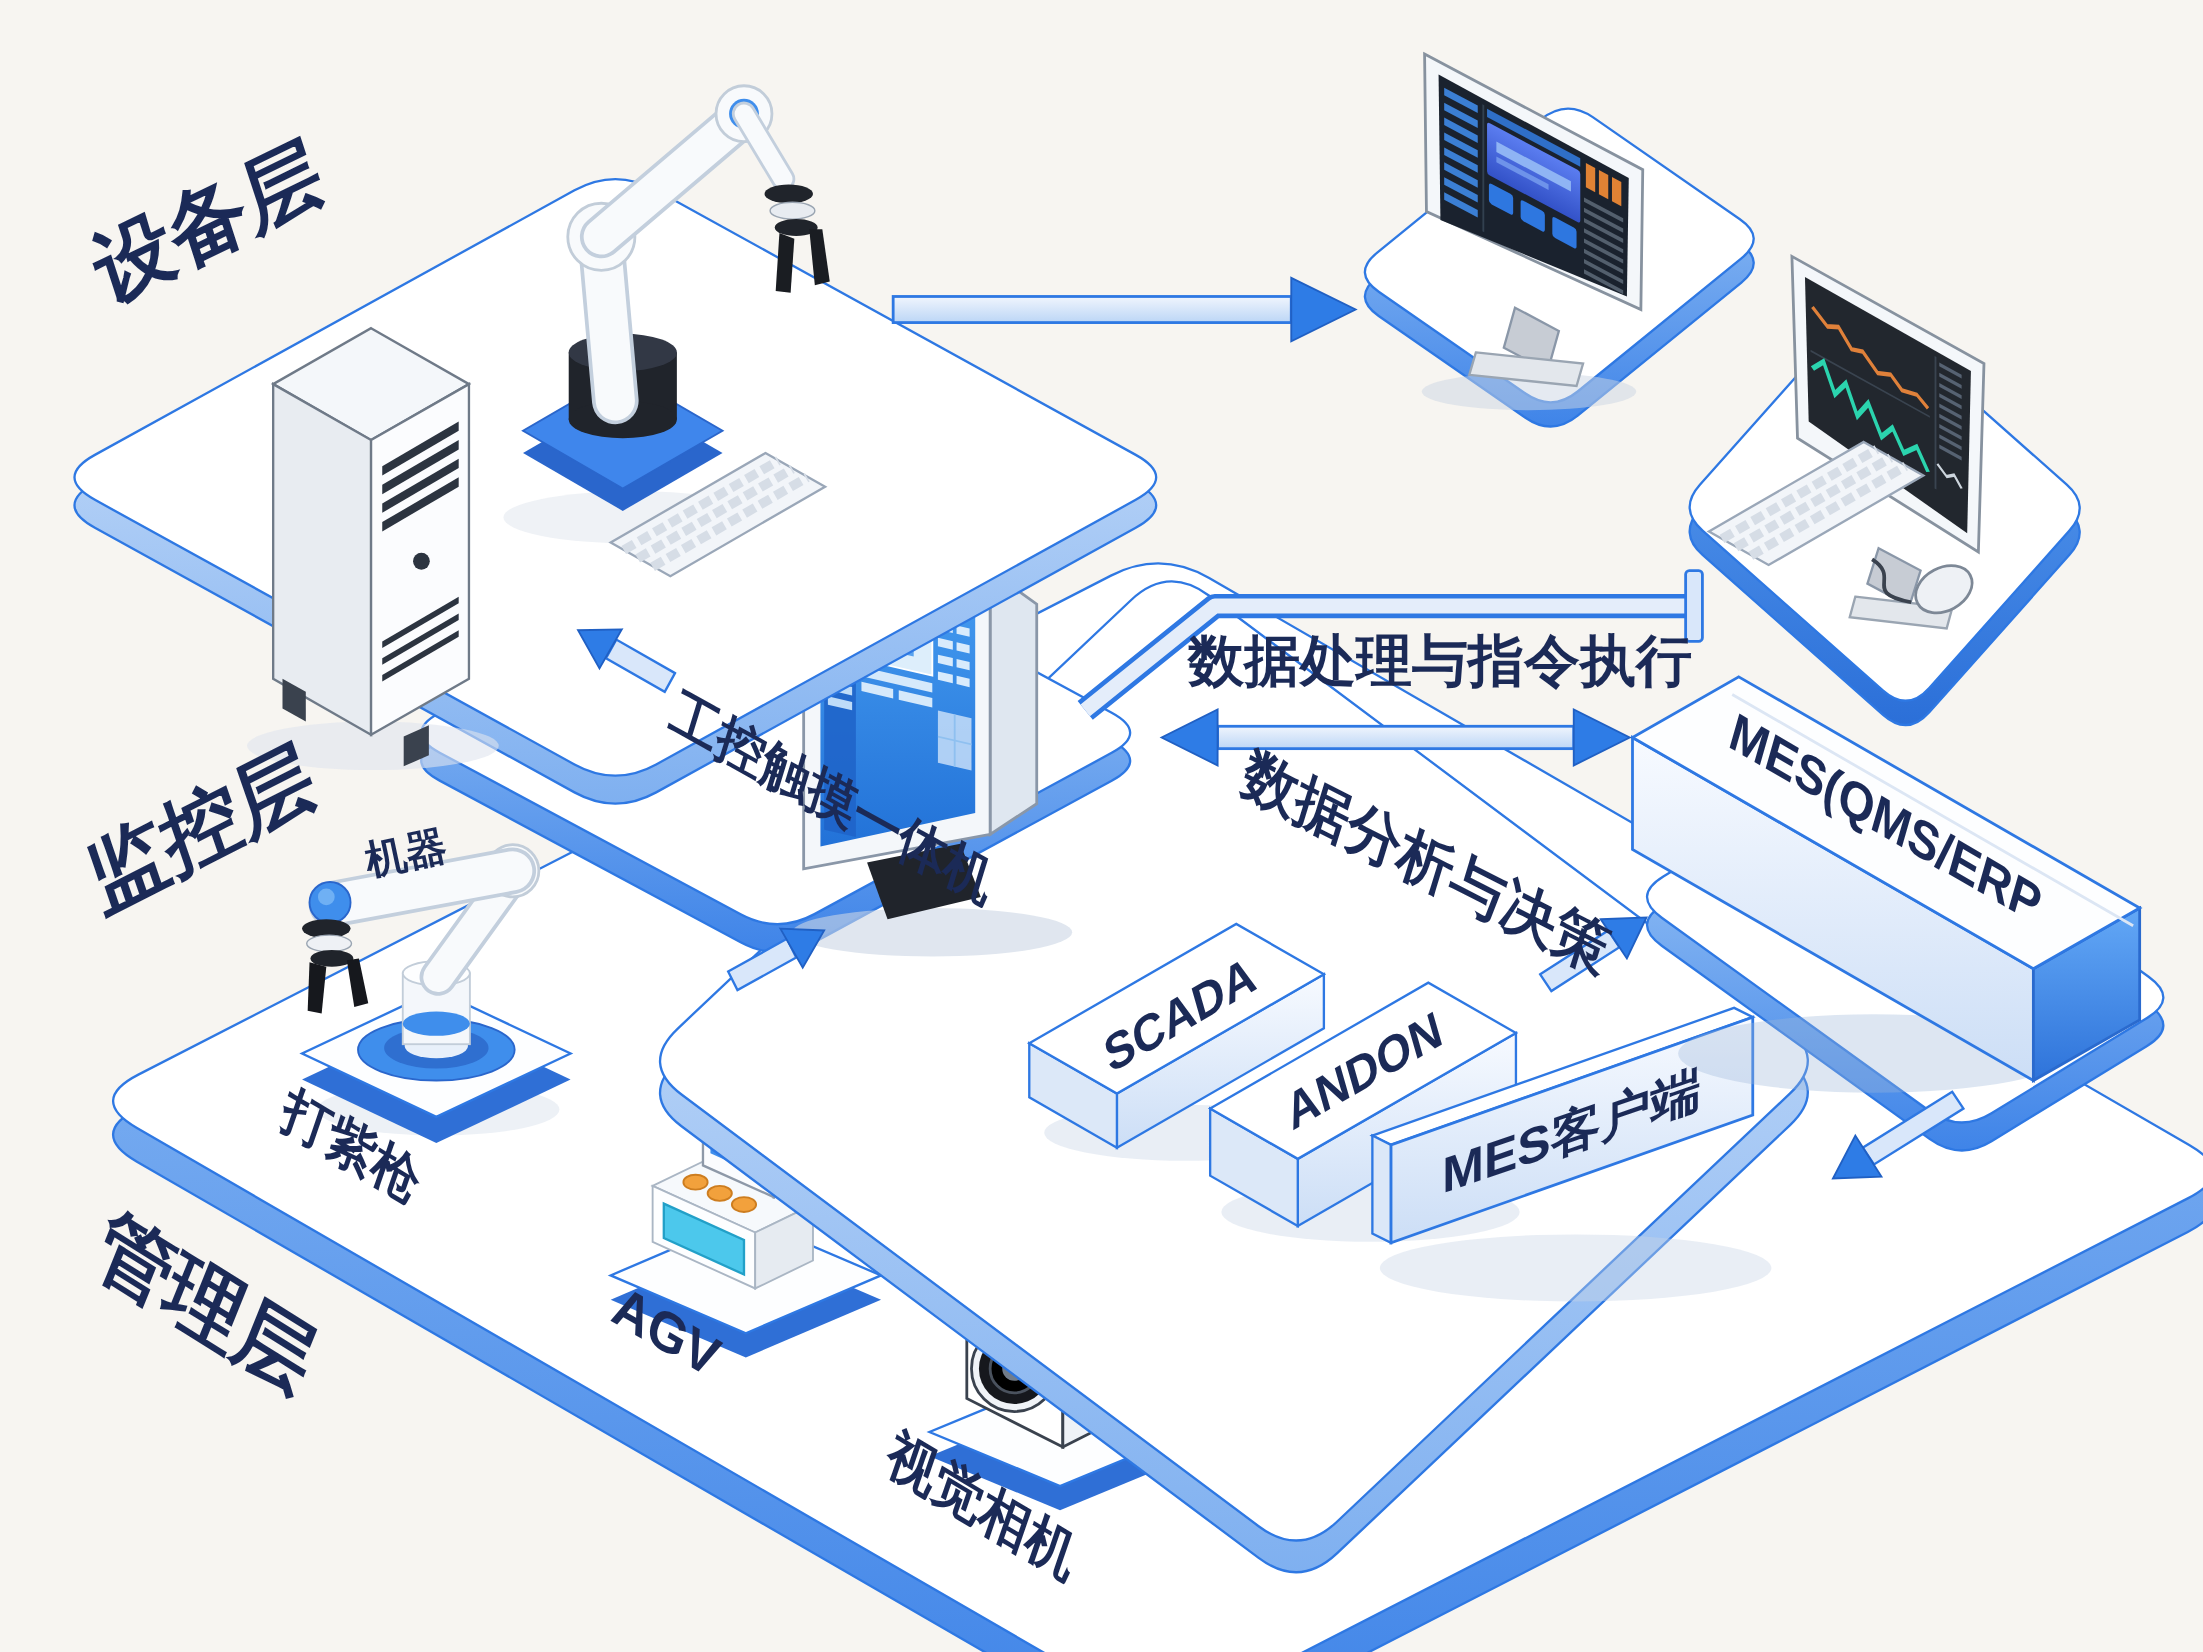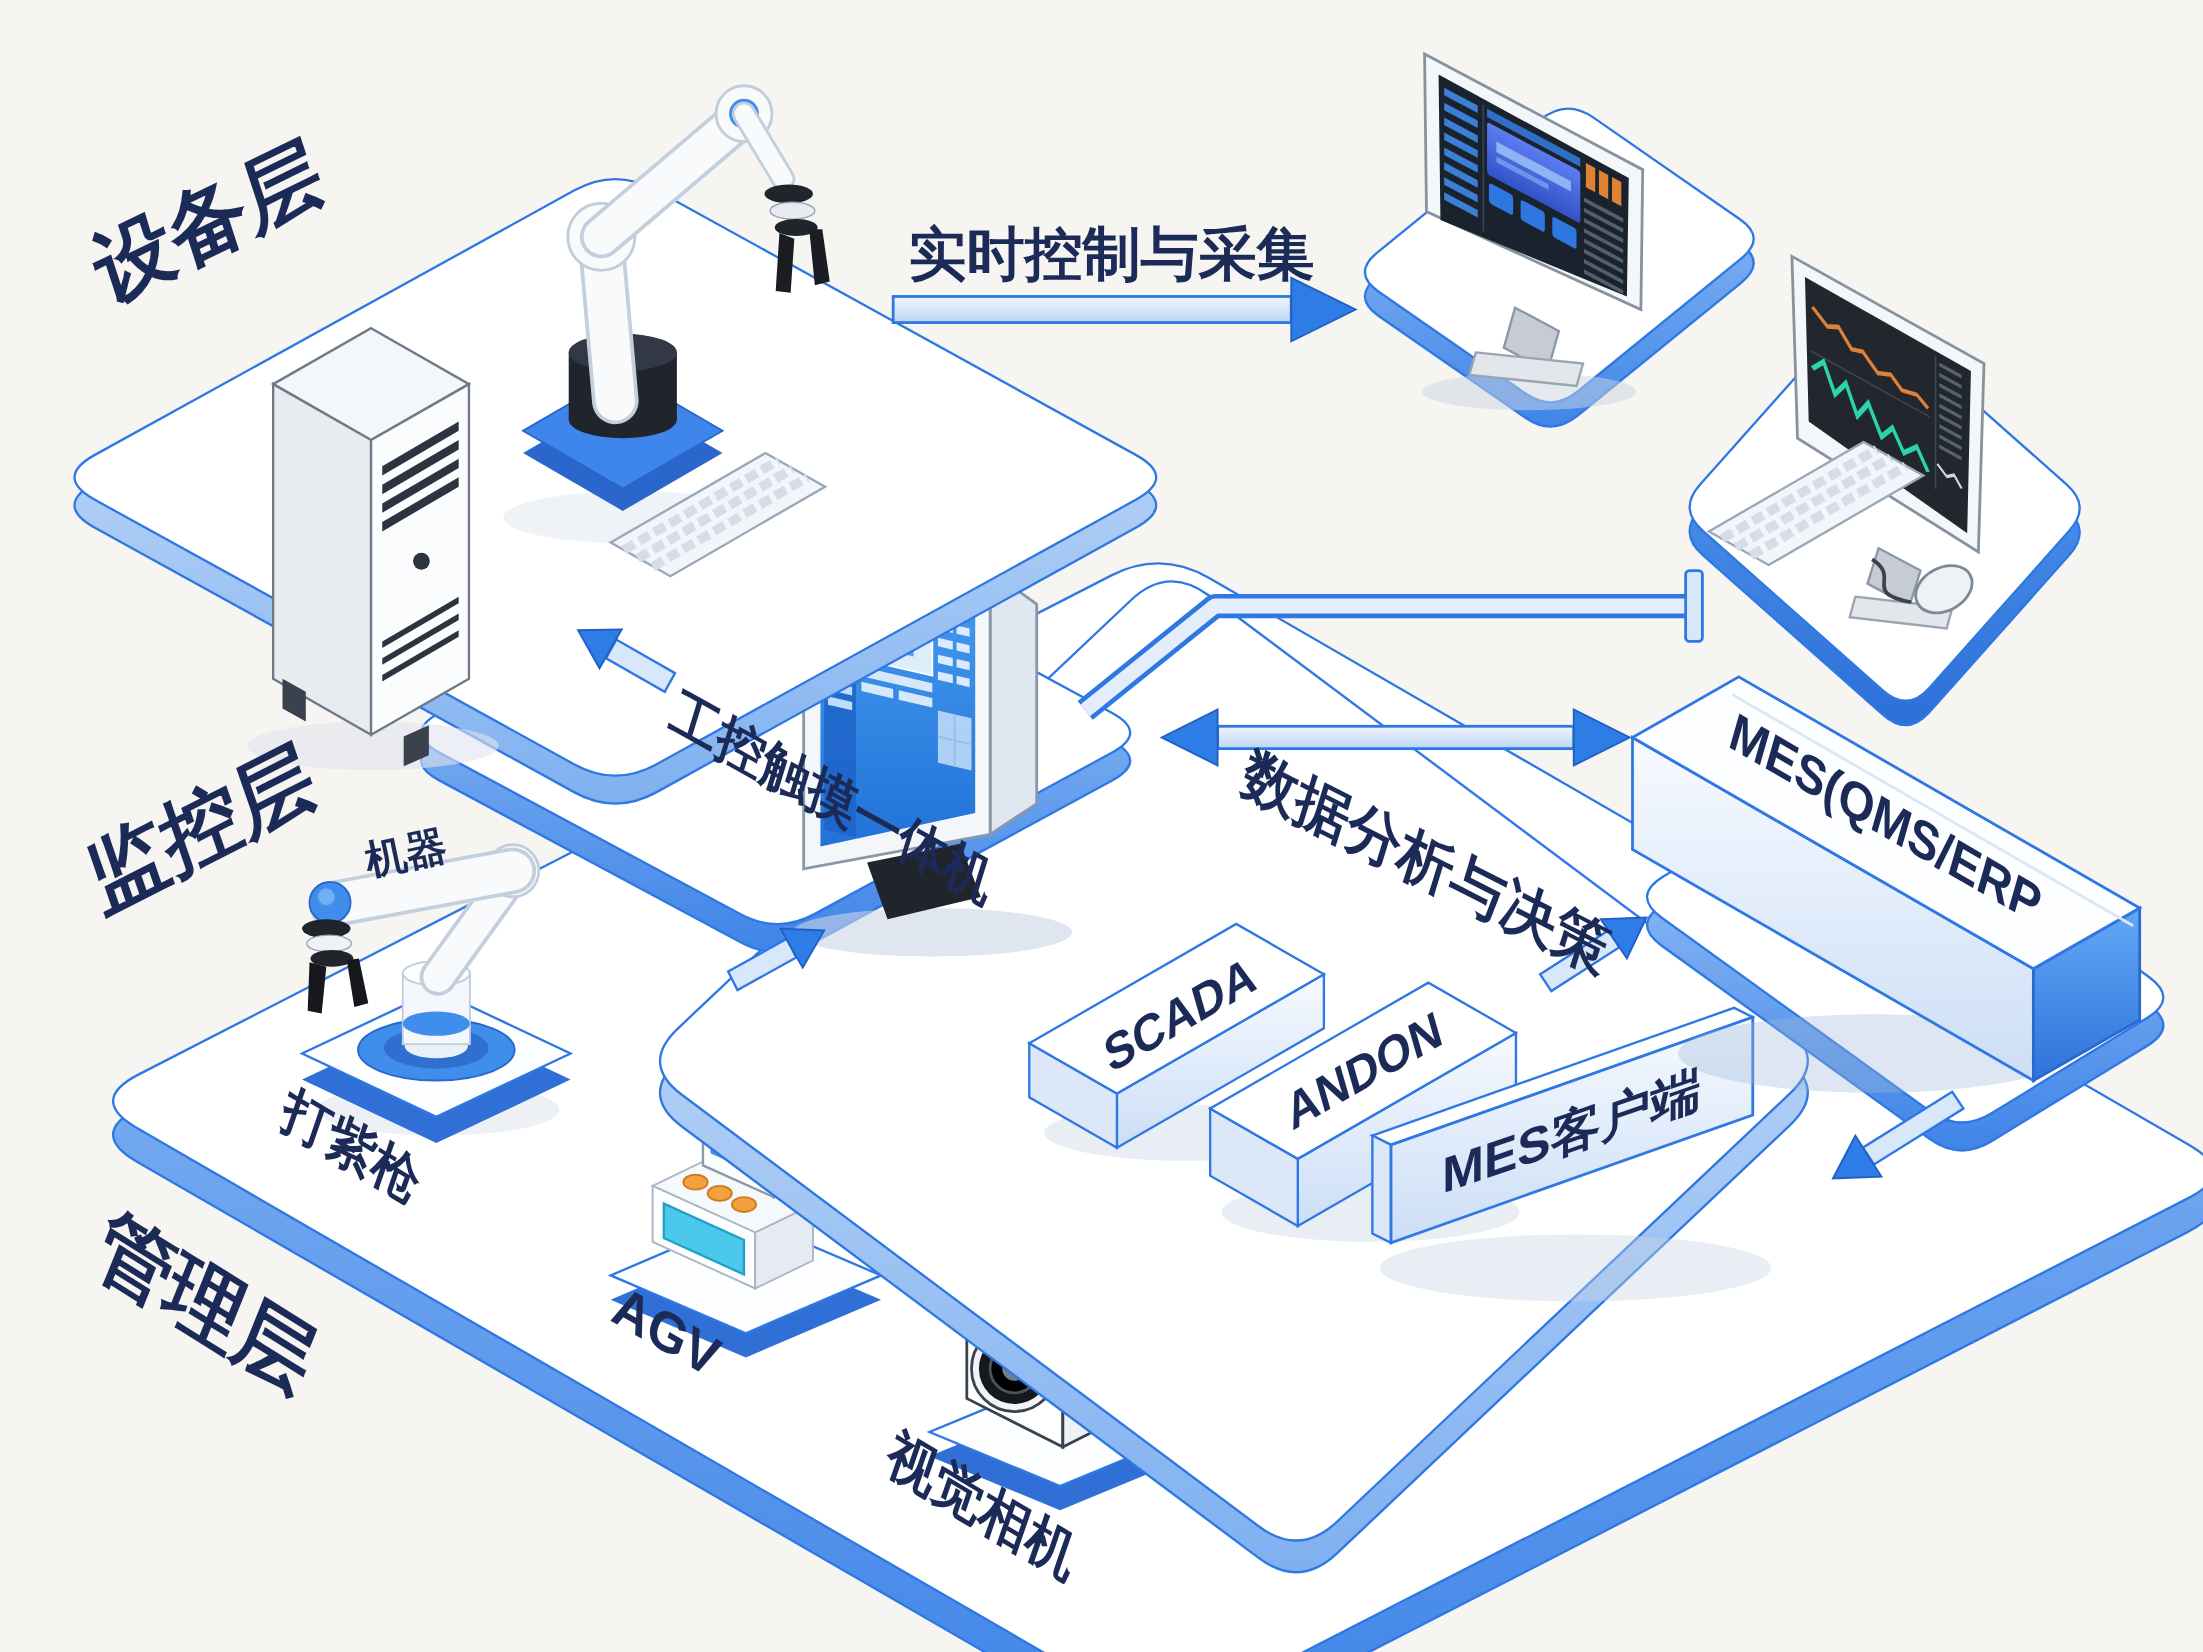--- a/index.html
+++ b/index.html
@@ -385,22 +385,22 @@
     <polygon points="1990,1218 1966,1264 2018,1262" fill="#2e7ce6" stroke="#2060c4" stroke-width="2"></polygon>
   </g>
 </svg>
 
 <div class="lbl ctr" style="left:54px;top:179px;width:308px;font-size:82px;transform:rotate(-26deg) skewX(-8deg);">设备层</div>
 
 <div class="lbl ctr" style="left:47px;top:785px;width:308px;font-size:82px;transform:rotate(-27deg) skewX(-8deg);">监控层</div>
 
 <div class="lbl ctr" style="left:51px;top:1260px;width:308px;font-size:82px;transform:rotate(32deg) skewX(10deg);">管理层</div>
 
-<div class="lbl ctr" style="left:874px;top:224px;width:475px;font-size:58px;">实时控制与采集</div>
-
+
+<div class="lbl ctr" style="left:1151px;top:632px;width:578px;font-size:56px;">数据处理与指令执行</div>
 
 <div class="lbl ctr" style="left:1207px;top:832px;width:438px;font-size:58px;transform:rotate(27deg) skewX(10deg);">数据分析与决策</div>
 
 <div class="lbl ctr" style="left:636px;top:770px;width:392px;font-size:52px;transform:rotate(29deg) skewX(12deg);">工控触摸一体机</div>
 
 <div class="lbl" style="left:365px;top:832px;font-size:41px;transform:rotate(-12deg);">机器</div>
 
 <div class="lbl ctr" style="left:263px;top:1119px;width:177px;font-size:52px;transform:rotate(31deg) skewX(12deg);">打紫枪</div>
 
 <div class="lbl" style="left:608px;top:1303px;font-size:54px;transform:rotate(30deg) skewX(10deg);">AGV</div>

